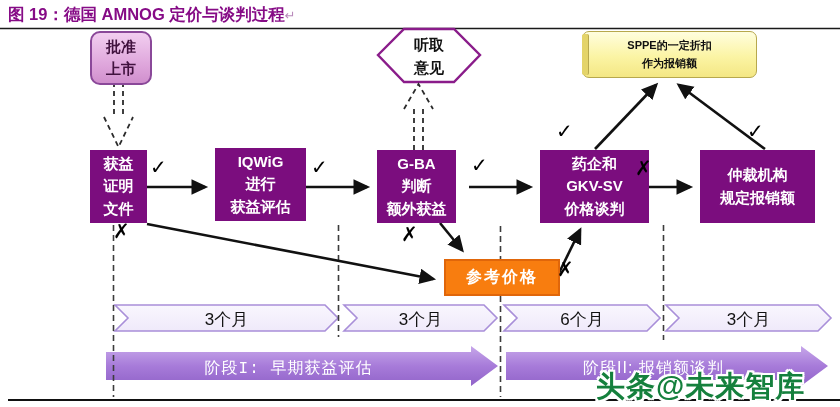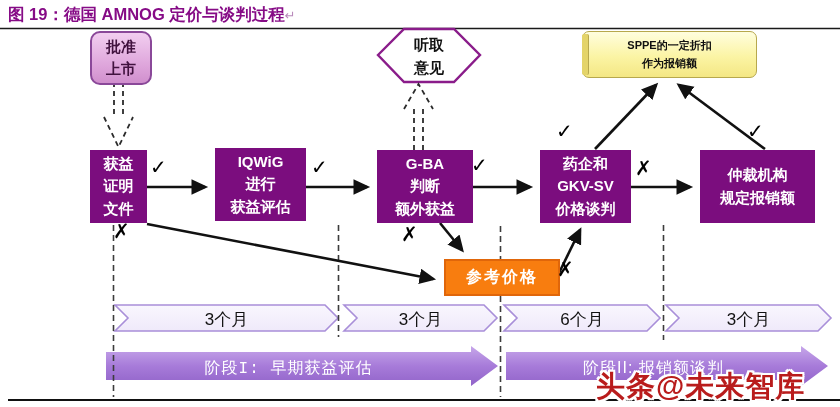--- a/index.html
+++ b/index.html
@@ -38,21 +38,21 @@
   
   .mark{position:absolute;z-index:3;font-family:"DejaVu Sans",sans-serif;font-weight:bold;
         font-size:20px;color:#000;line-height:1;}
   
   .chev-label{position:absolute;z-index:2;top:307px;height:24px;display:flex;align-items:center;
               justify-content:center;font-size:17px;color:#111;}
   
   .phase-label{position:absolute;z-index:2;top:355px;height:26px;display:flex;align-items:center;
                justify-content:center;font-size:16px;color:#fff;letter-spacing:1px;}
   
-  #watermark{position:absolute;z-index:6;left:596px;top:367px;font-size:29px;font-weight:bold;color:#b91c1c;
+  #watermark{position:absolute;z-index:6;left:596px;top:367px;font-size:29px;font-weight:bold;color:#15803d;
              white-space:nowrap;letter-spacing:1px;
              text-shadow:-2px -2px 0 #fff,2px -2px 0 #fff,-2px 2px 0 #fff,2px 2px 0 #fff,
                          0 -2px 0 #fff,0 2px 0 #fff,-2px 0 0 #fff,2px 0 0 #fff;}
 </style>
 </head>
 <body>
 
 <div id="fig">
 
   <div id="title-row">
@@ -127,24 +127,24 @@
     <span class="curl"></span>
     <span>SPPE的一定折扣
 作为报销额</span>
   </div>
   <div class="pbox" style="left:90px;top:150px;width:57px;height:73px;">获益
 证明
 文件</div>
   <div class="pbox" style="left:215px;top:148px;width:91px;height:73px;">IQWiG
 进行
 获益评估</div>
-  <div class="pbox" style="left:377px;top:150px;width:96px;height:73px;">G-BA
+  <div class="pbox" style="left:377px;top:150px;width:79px;height:73px;">G-BA
 判断
 额外获益</div>
-  <div class="pbox" style="left:540px;top:150px;width:91px;height:73px;">药企和
+  <div class="pbox" style="left:540px;top:150px;width:109px;height:73px;">药企和
 GKV-SV
 价格谈判</div>
   <div class="pbox" style="left:700px;top:150px;width:115px;height:73px;font-size:15px;">仲裁机构
 规定报销额</div>
   <div id="ref-price">参考价格</div>
 
   <span class="mark" style="left:150px;top:157px;">✓</span>
   <span class="mark" style="left:311px;top:157px;">✓</span>
   <span class="mark" style="left:471px;top:155px;">✓</span>
   <span class="mark" style="left:556px;top:121px;">✓</span>

